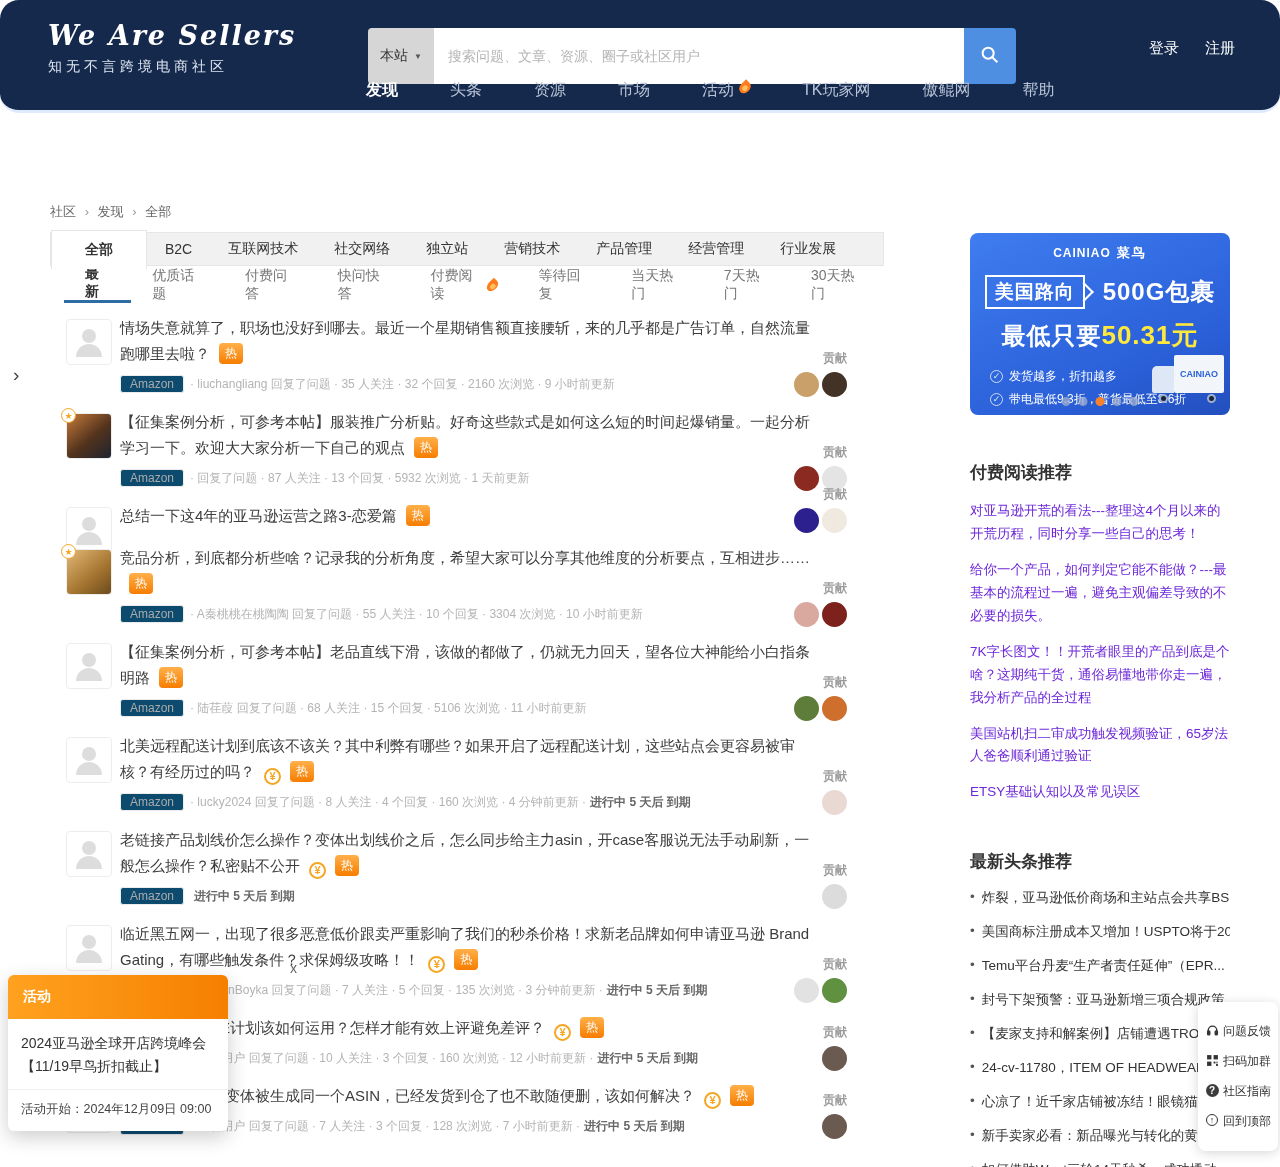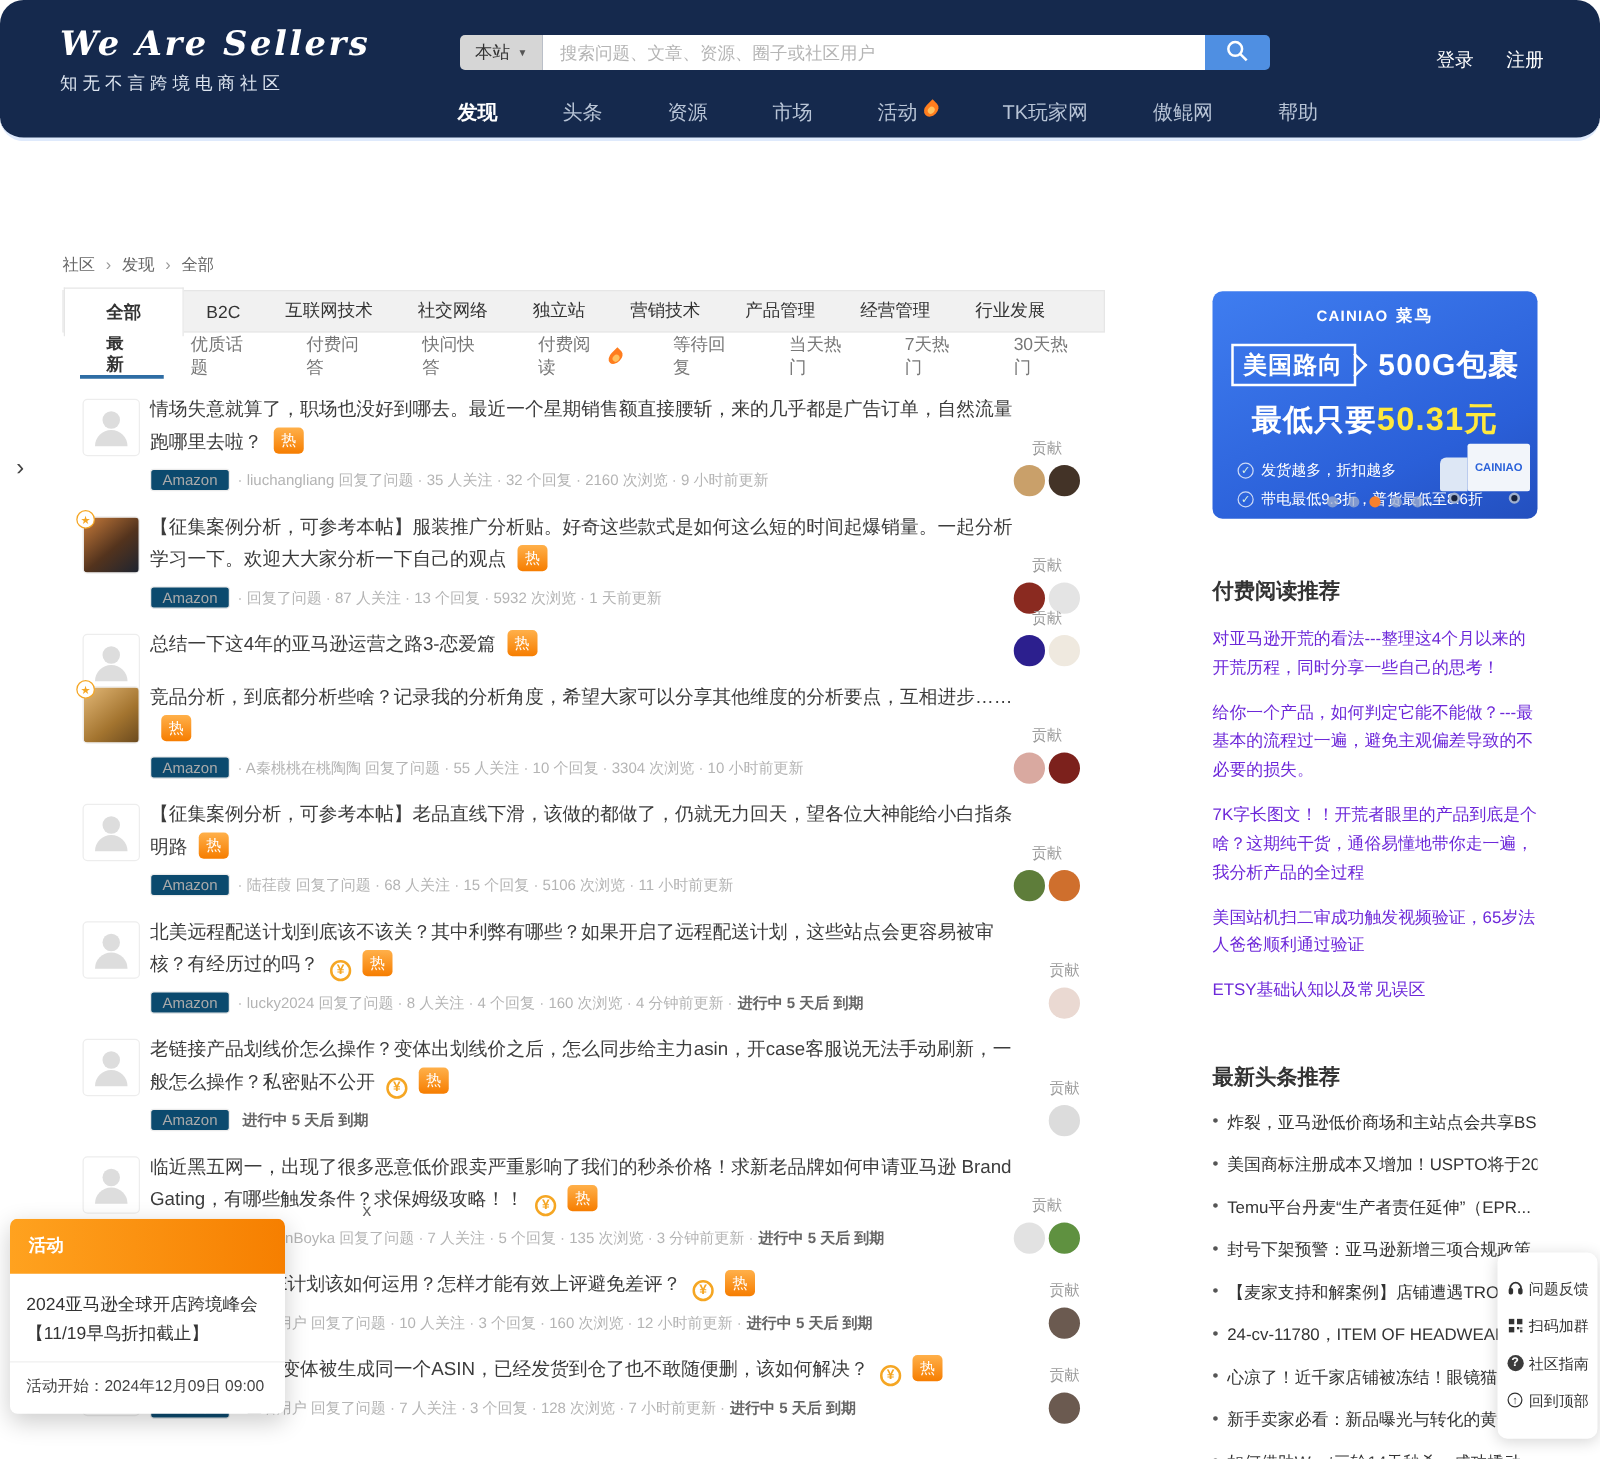--- a/index.html
+++ b/index.html
@@ -4,21 +4,21 @@
 <style>
   * { margin:0; padding:0; box-sizing:border-box; }
   html,body { width:1280px; height:1167px; }
   body { position:relative; overflow:hidden; background:#fff; font-family:"Liberation Sans",sans-serif; color:#333; }
 
   
   .navbar { position:absolute; top:0; left:0; width:1280px; height:113px; background:#15294d; border-bottom:3px solid #dfeafc; z-index:5;border-radius:19px; }
   .logo { position:absolute; left:48px; top:20px; cursor:pointer; }
   .logo-title { font-family:"DejaVu Serif",serif; font-style:italic; font-weight:bold; font-size:27px; color:#fff; letter-spacing:2px; }
   .logo-sub { font-size:14px; color:#dde5f0; letter-spacing:4px; margin-top:7px; }
-  .search-wrap { position:absolute; left:368px; top:28px; width:648px; height:28px; display:flex; }
+  .search-wrap { position:absolute; left:368px; top:28px; width:648px; height:56px; display:flex; }
   .search-scope { width:66px; background:#d6d6d6; border-radius:4px 0 0 4px; display:flex; align-items:center; justify-content:center; gap:6px; font-size:14px; color:#333; cursor:pointer; }
   .search-scope .arr { font-size:8px; color:#555; }
   .search-input { flex:1; border:none; outline:none; padding:0 14px; font-size:14px; color:#333; background:#fff; }
   .search-input::placeholder { color:#b5b5b5; }
   .search-btn { width:52px; background:#4f8fe2; border:none; border-radius:0 4px 4px 0; cursor:pointer; display:flex; align-items:center; justify-content:center; }
   .auth { position:absolute; right:45px; top:39px; display:flex; gap:26px; font-size:15px; color:#fff; }
   .auth span { cursor:pointer; }
   .main-nav { position:absolute; left:366px; top:80px; display:flex; gap:52px; font-size:16px; color:#b8c4d6; }
   .main-nav .nav-item { cursor:pointer; display:flex; align-items:flex-start; gap:2px; }
   .main-nav .nav-item.active { color:#fff; font-weight:bold; }
@@ -43,21 +43,21 @@
   .q-avatar { position:absolute; left:16px; top:12px; width:46px; height:46px; border:1px solid #ededed; border-radius:4px; background:#fff; cursor:pointer; }
   .q-avatar.ph::before { content:""; position:absolute; left:50%; top:9px; transform:translateX(-50%); width:14px; height:14px; border-radius:50%; background:#ddd; }
   .q-avatar.ph::after { content:""; position:absolute; left:50%; bottom:7px; transform:translateX(-50%); width:26px; height:13px; border-radius:13px 13px 0 0; background:#ddd; }
   .medal { position:absolute; left:-6px; top:-6px; width:15px; height:15px; background:#fff; border:1px solid #f5a623; border-radius:50%; color:#f5a623; font-size:9px; display:flex; align-items:center; justify-content:center; }
   .q-title { font-size:15px; color:#3c3c3c; line-height:26px; cursor:pointer; }
   .hot-badge { display:inline-block; background:linear-gradient(180deg,#ffb04a,#f67d00); color:#fff; font-size:12px; line-height:1; padding:4px 6px 5px; border-radius:4px; margin-left:9px; position:relative; top:-2px; }
   .yen-ic { display:inline-flex; width:17px; height:17px; border:2px solid #f5a623; border-radius:50%; color:#f5a623; font-weight:bold; font-size:11px; align-items:center; justify-content:center; margin-left:9px; vertical-align:-3px; }
   .q-meta { margin-top:8px; font-size:12px; color:#b4b4b4; display:flex; align-items:center; }
   .tag { background:#0c4a6e; border:1px solid #ececec; color:#aaa; padding:1px 9px; border-radius:3px; margin-right:6px; cursor:pointer; }
   .deadline { color:#666; font-weight:bold; margin-left:4px; }
-  .contrib { position:absolute; right:20px; bottom:4px; text-align:center; }
+  .contrib { position:absolute; right:37px; bottom:4px; text-align:right;font-weight:bold; }
   .contrib-label { font-size:12px; color:#9a9a9a; display:block; margin-bottom:5px; }
   .contrib-avatars { display:flex; gap:3px; justify-content:flex-end; }
   .c-av { width:25px; height:25px; border-radius:50%; background:#ddd; cursor:pointer; }
 
   
   .side { position:absolute; left:970px; top:233px; width:260px; }
   .ad { position:relative; height:182px; border-radius:8px; background:linear-gradient(155deg,#3f7df0 0%,#2a5fd8 70%,#234fbe 100%); color:#fff; overflow:hidden; cursor:pointer; }
   .ad-logo { text-align:center; padding-top:11px; font-weight:bold; font-size:12px; letter-spacing:1px; }
   .ad-logo .cn { margin-left:6px; font-size:13px; letter-spacing:2px; }
   .ad-line1 { display:flex; align-items:center; justify-content:center; gap:18px; margin-top:13px; }

